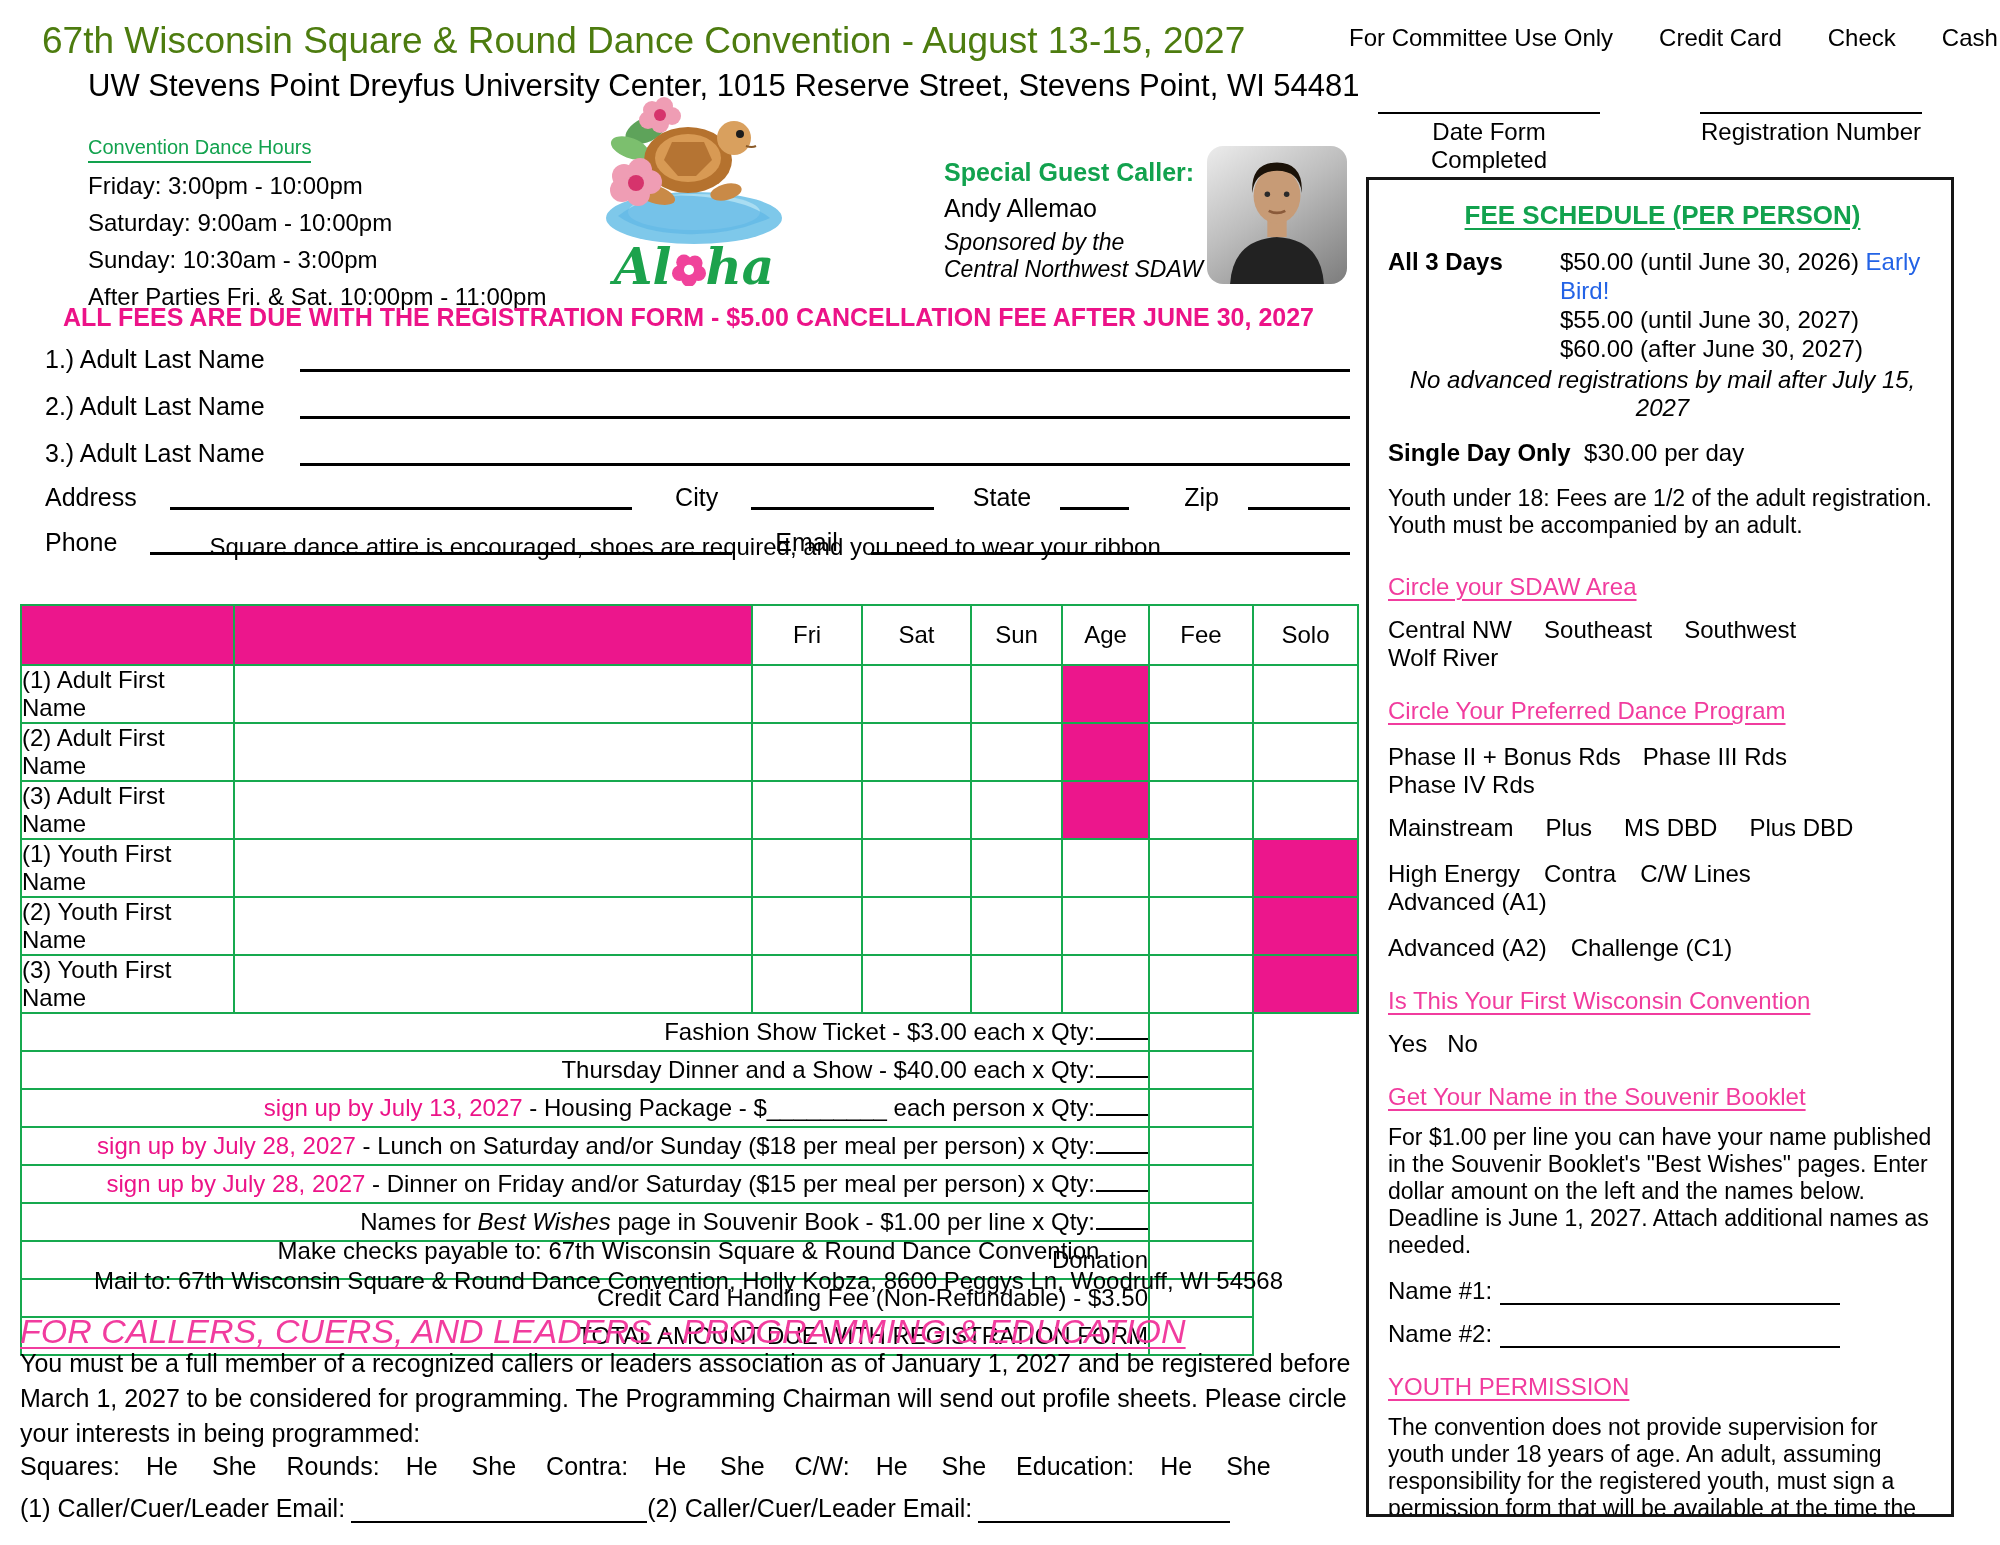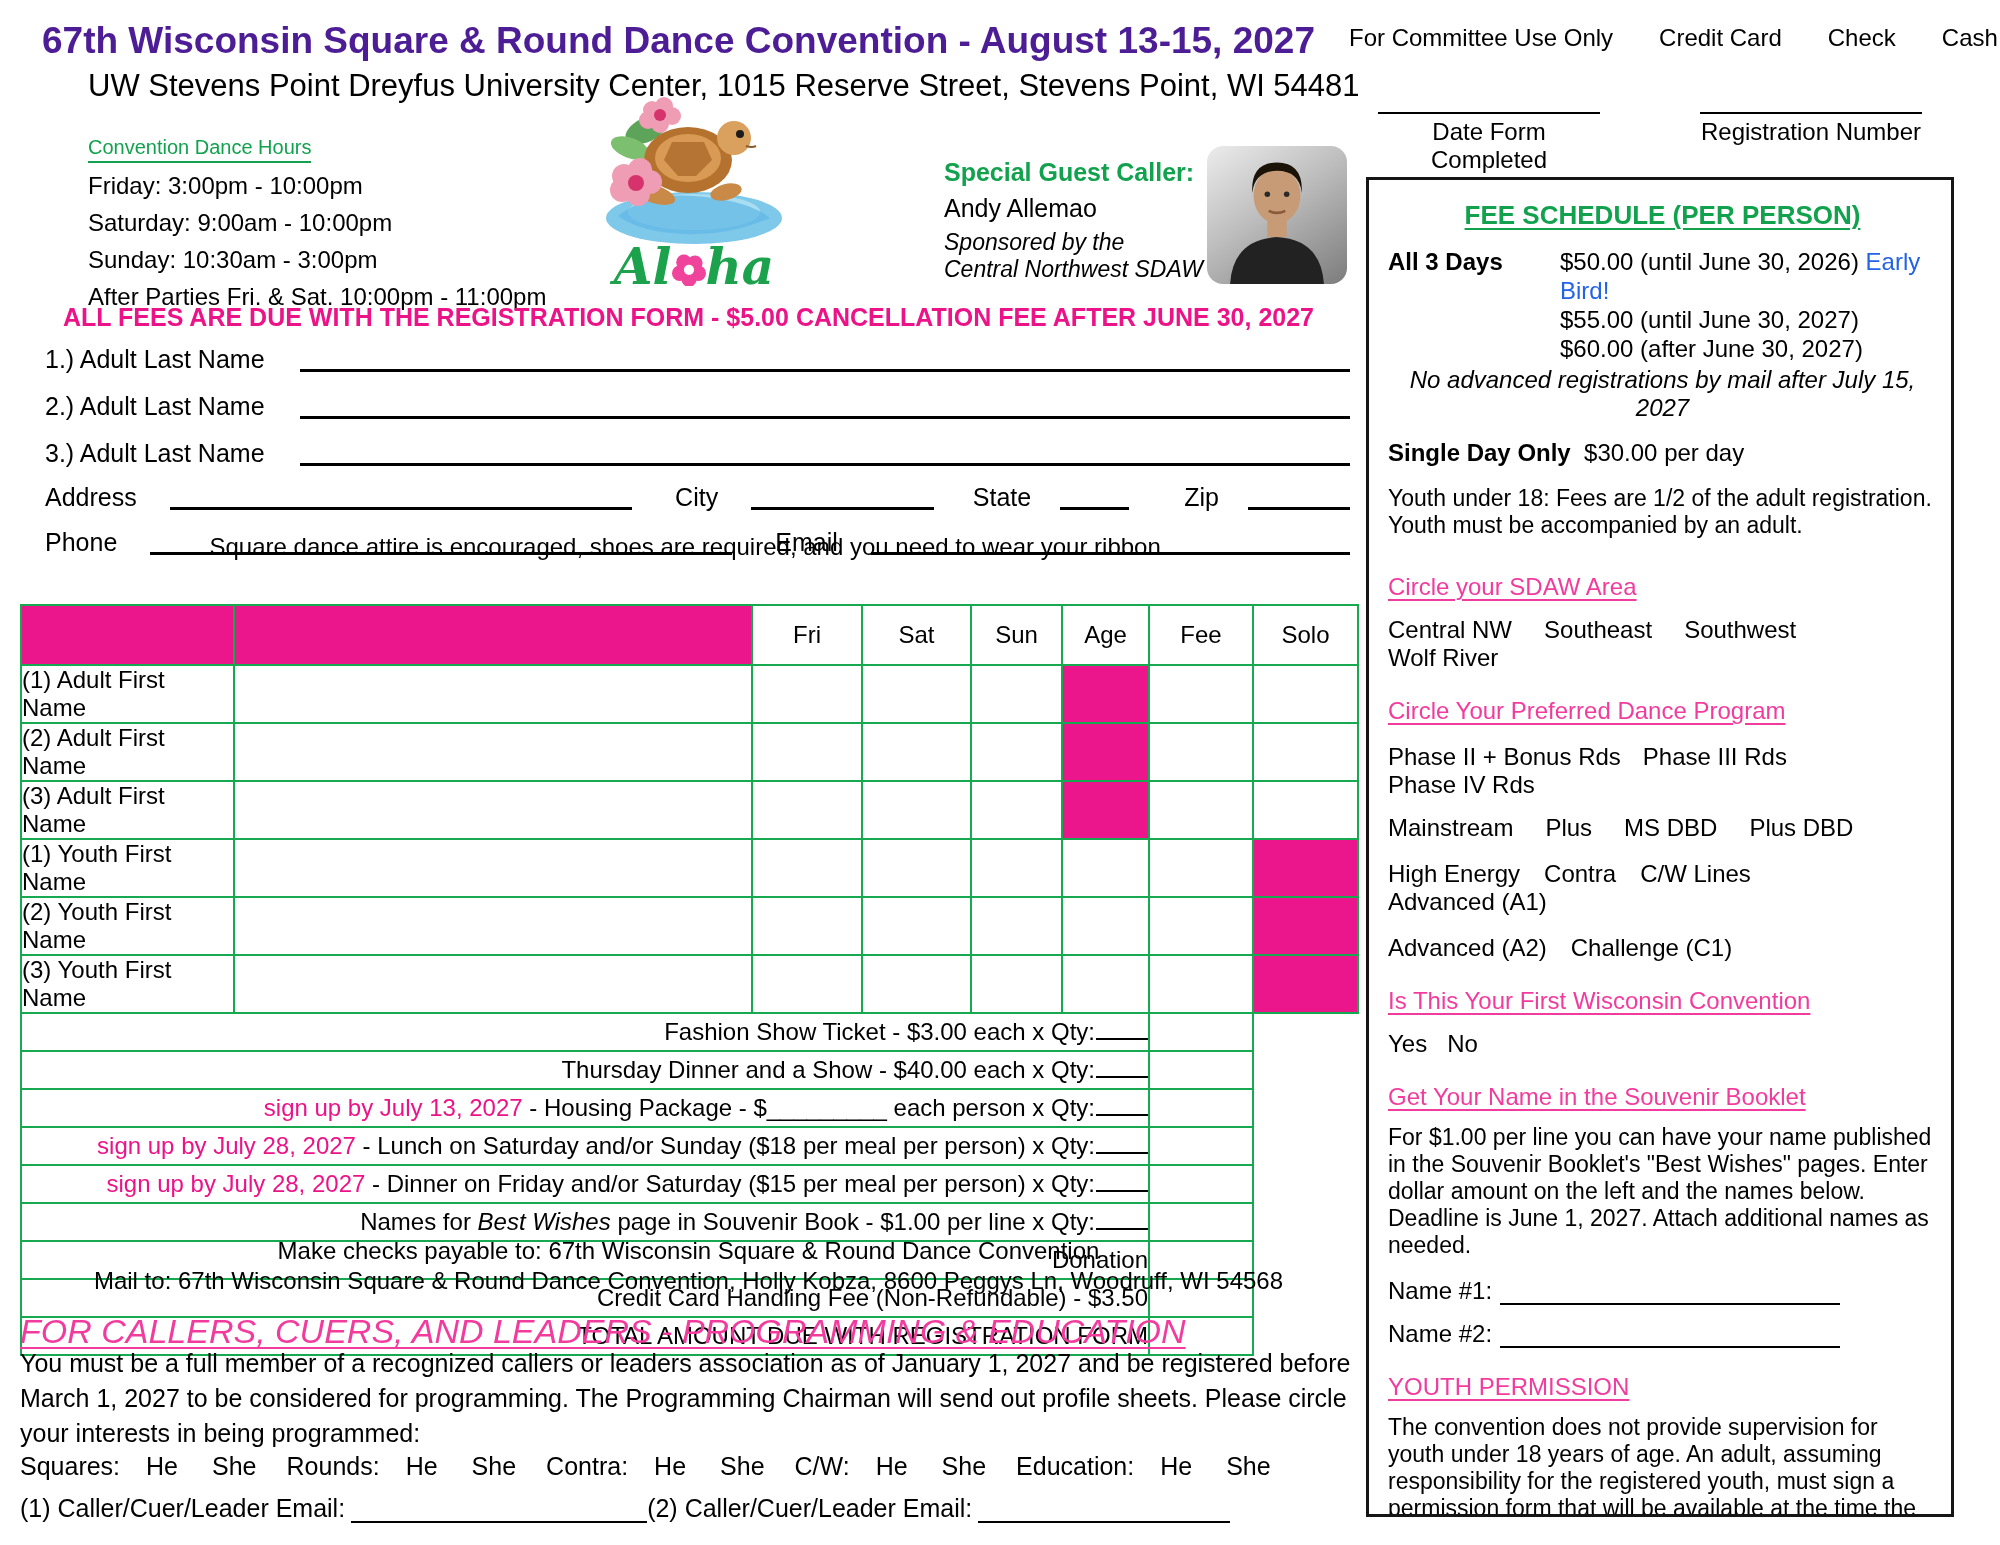--- a/index.html
+++ b/index.html
@@ -7,21 +7,21 @@
     width:2000px;height:1545px;position:relative;background:#ffffff;color:#000;
     font-family:"Liberation Sans", sans-serif;overflow:hidden;
   }
   .abs{position:absolute;}
   .magenta{color:#ec1388;}
   .pinkfill{background:#ec168c;}
   .blue{color:#2363e6;}
   .b{font-weight:bold;}
   .i{font-style:italic;}
 
-  .title{left:42px;top:20px;font-size:37px;font-weight:bold;color:#4c1d95;letter-spacing:0;}
+  .title{left:42px;top:20px;font-size:37px;font-weight:normal;color:#4d7c0f;letter-spacing:0;}
   .subtitle{left:88px;top:68px;font-size:31px;color:#000;}
 
   .committee-row{left:1349px;top:24px;font-size:24px;display:flex;}
   .committee-row .opt{margin-left:46px;}
   .sigblock{width:222px;}
   .sigline{height:2px;background:#000;}
   .siglabel{font-size:24px;text-align:center;margin-top:4px;}
 
   .hours{left:88px;top:136px;}
   .hours-head{font-size:20px;color:#12a24e;display:inline-block;border-bottom:2px solid #12a24e;padding-bottom:2px;}

